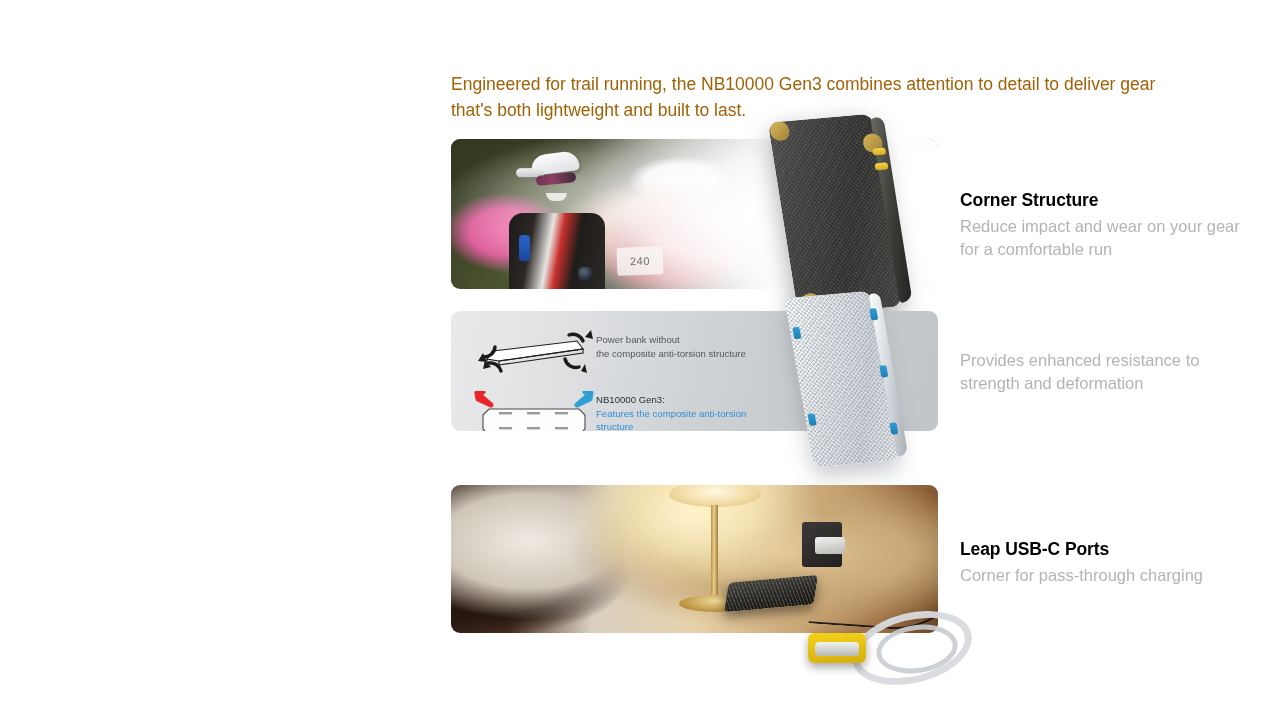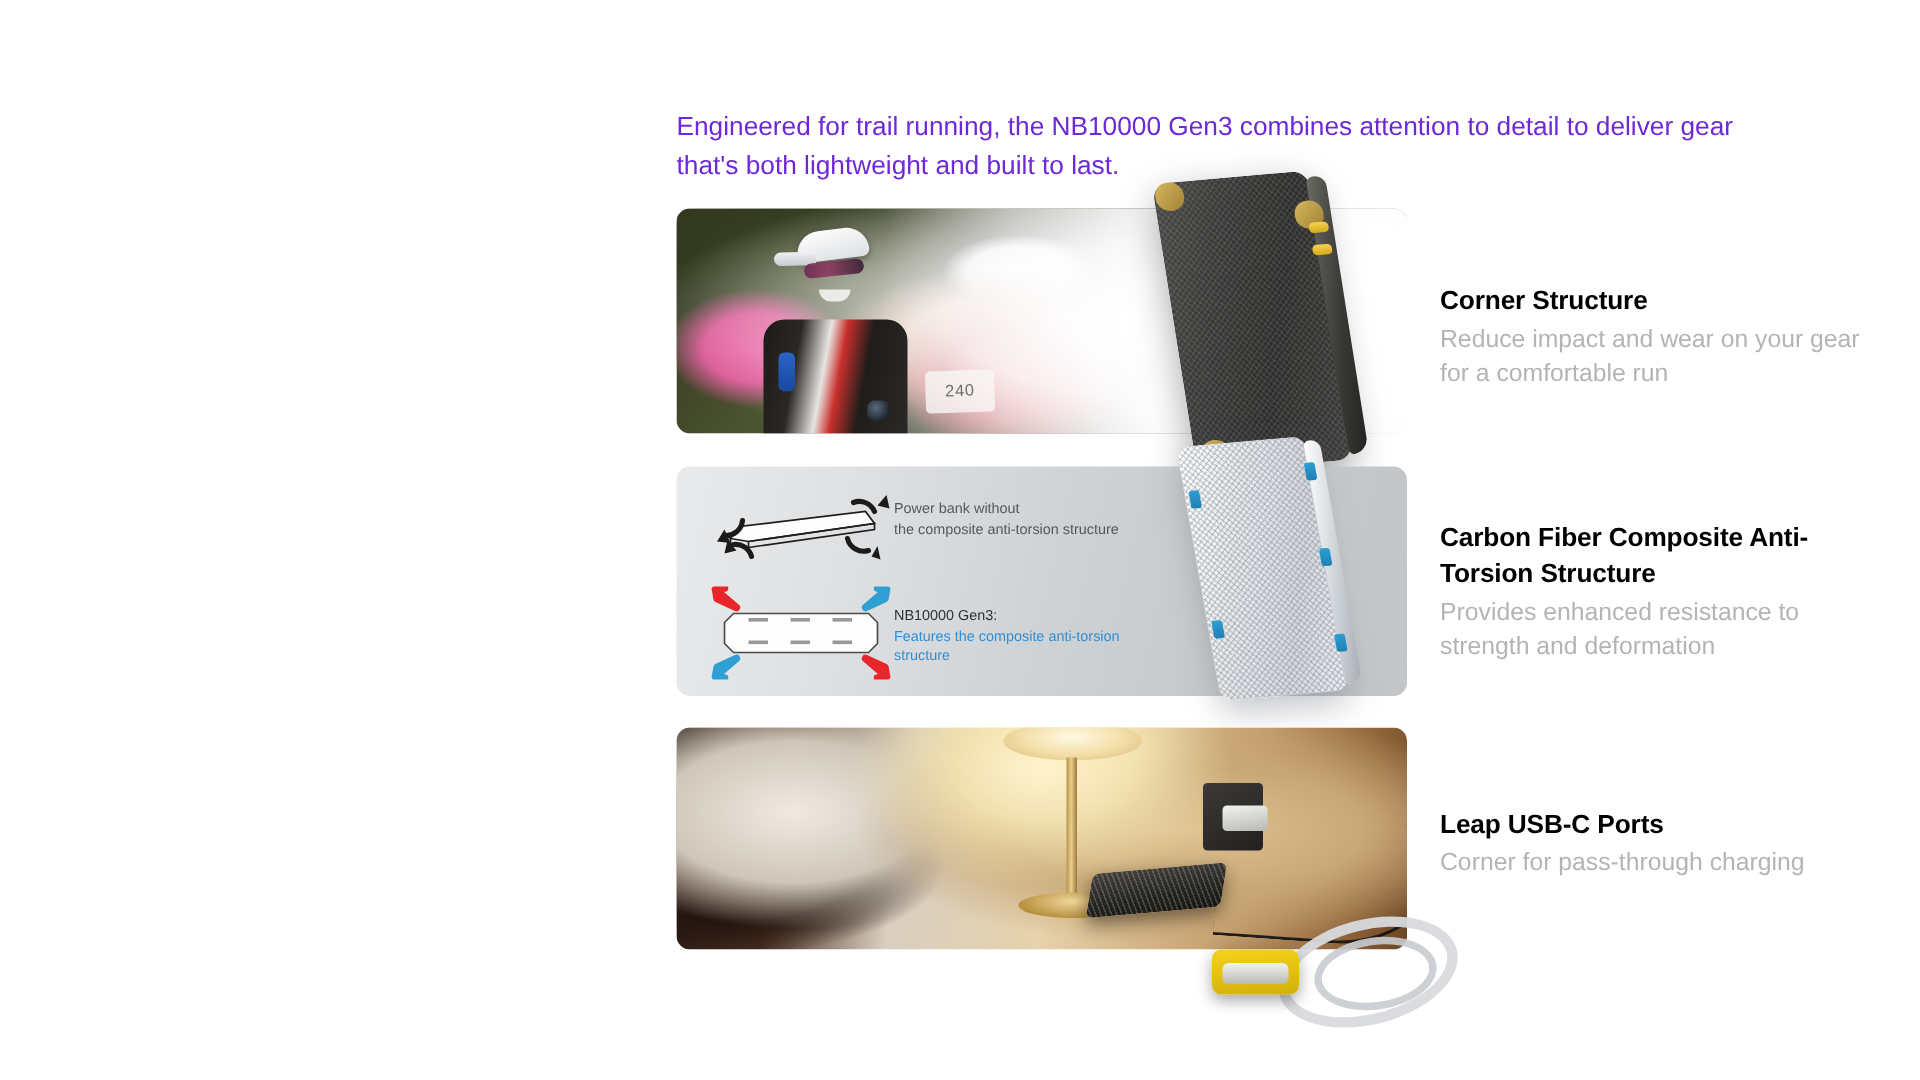--- a/index.html
+++ b/index.html
@@ -35,21 +35,21 @@
     font-weight: 400;
     white-space: pre-line;
   }
 
   
   .intro {
     position: absolute;
     left: 451px;
     top: 72px;
     width: 730px;
-    color: #6d28d9;
+    color: #a16207;
     font-size: 17.5px;
     line-height: 1.48;
     font-weight: 400;
   }
 
   
   .row { position: absolute; }
 
   .panel {
     position: absolute;
@@ -175,37 +175,37 @@
     position: absolute; right: -8px; width: 13px; height: 7px;
     background: linear-gradient(180deg,#f6d34b,#d4a91f);
     border-radius: 3px;
   }
   .pb-black .p1 { top: 35px; }
   .pb-black .p2 { top: 50px; }
 
   #row1 .caption { left: 960px; top: 189px; }
 
   
-  #row2 .panel { left: 451px; top: 311px; width: 487px; height: 153px; border-radius: 32px; }
+  #row2 .panel { left: 451px; top: 311px; width: 487px; height: 120px; border-radius: 32px; }
   #row2 .panel-clip {
     background: linear-gradient(103deg,#e9eaec 0%,#dfe1e3 22%,#cfd2d5 52%,#c6c9cc 76%,#c3c6c9 100%);
   }
 
   .diag-top { position: absolute; left: 18px; top: 14px; width: 130px; height: 56px; }
   .diag-bot { position: absolute; left: 18px; top: 80px; width: 130px; height: 62px; }
 
   .diag-text-top {
     position: absolute; left: 145px; top: 22px; width: 215px;
     color: #55585b; font-size: 9.6px; line-height: 1.42;
   }
   .diag-text-bot {
     position: absolute; left: 145px; top: 82px; width: 215px;
     font-size: 9.6px; line-height: 1.42;
   }
-  .diag-text-bot .lbl { color: #2f3235; display: block; margin-top: 11px; }
+  .diag-text-bot .lbl { color: #2f3235; display: block; }
   .diag-text-bot .blue { color: #2f8fd6; display: block; }
 
   .pb-silver {
     position: absolute;
     left: 348px; top: -18px; width: 86px; height: 172px;
     transform: rotate(-10deg) skewY(5deg);
   }
   .pb-silver .face {
     position: absolute; inset: 0;
     background:
@@ -415,21 +415,20 @@
         <div class="edge"></div>
         <div class="acc a1"></div>
         <div class="acc a2"></div>
         <div class="acc a3"></div>
         <div class="acc a4"></div>
         <div class="acc a5"></div>
       </div>
     </div>
 
     <div class="caption">
-      <div class="cap-title">Carbon Fiber Composite Anti-Torsion Structure</div>
       <div class="cap-desc">Provides enhanced resistance to strength and deformation</div>
     </div>
   </div>
 
   <div class="row" id="row3">
 
     <div class="panel">
       <div class="panel-clip">
         <div class="lamp-shade"></div>
         <div class="lamp-stem"></div>

